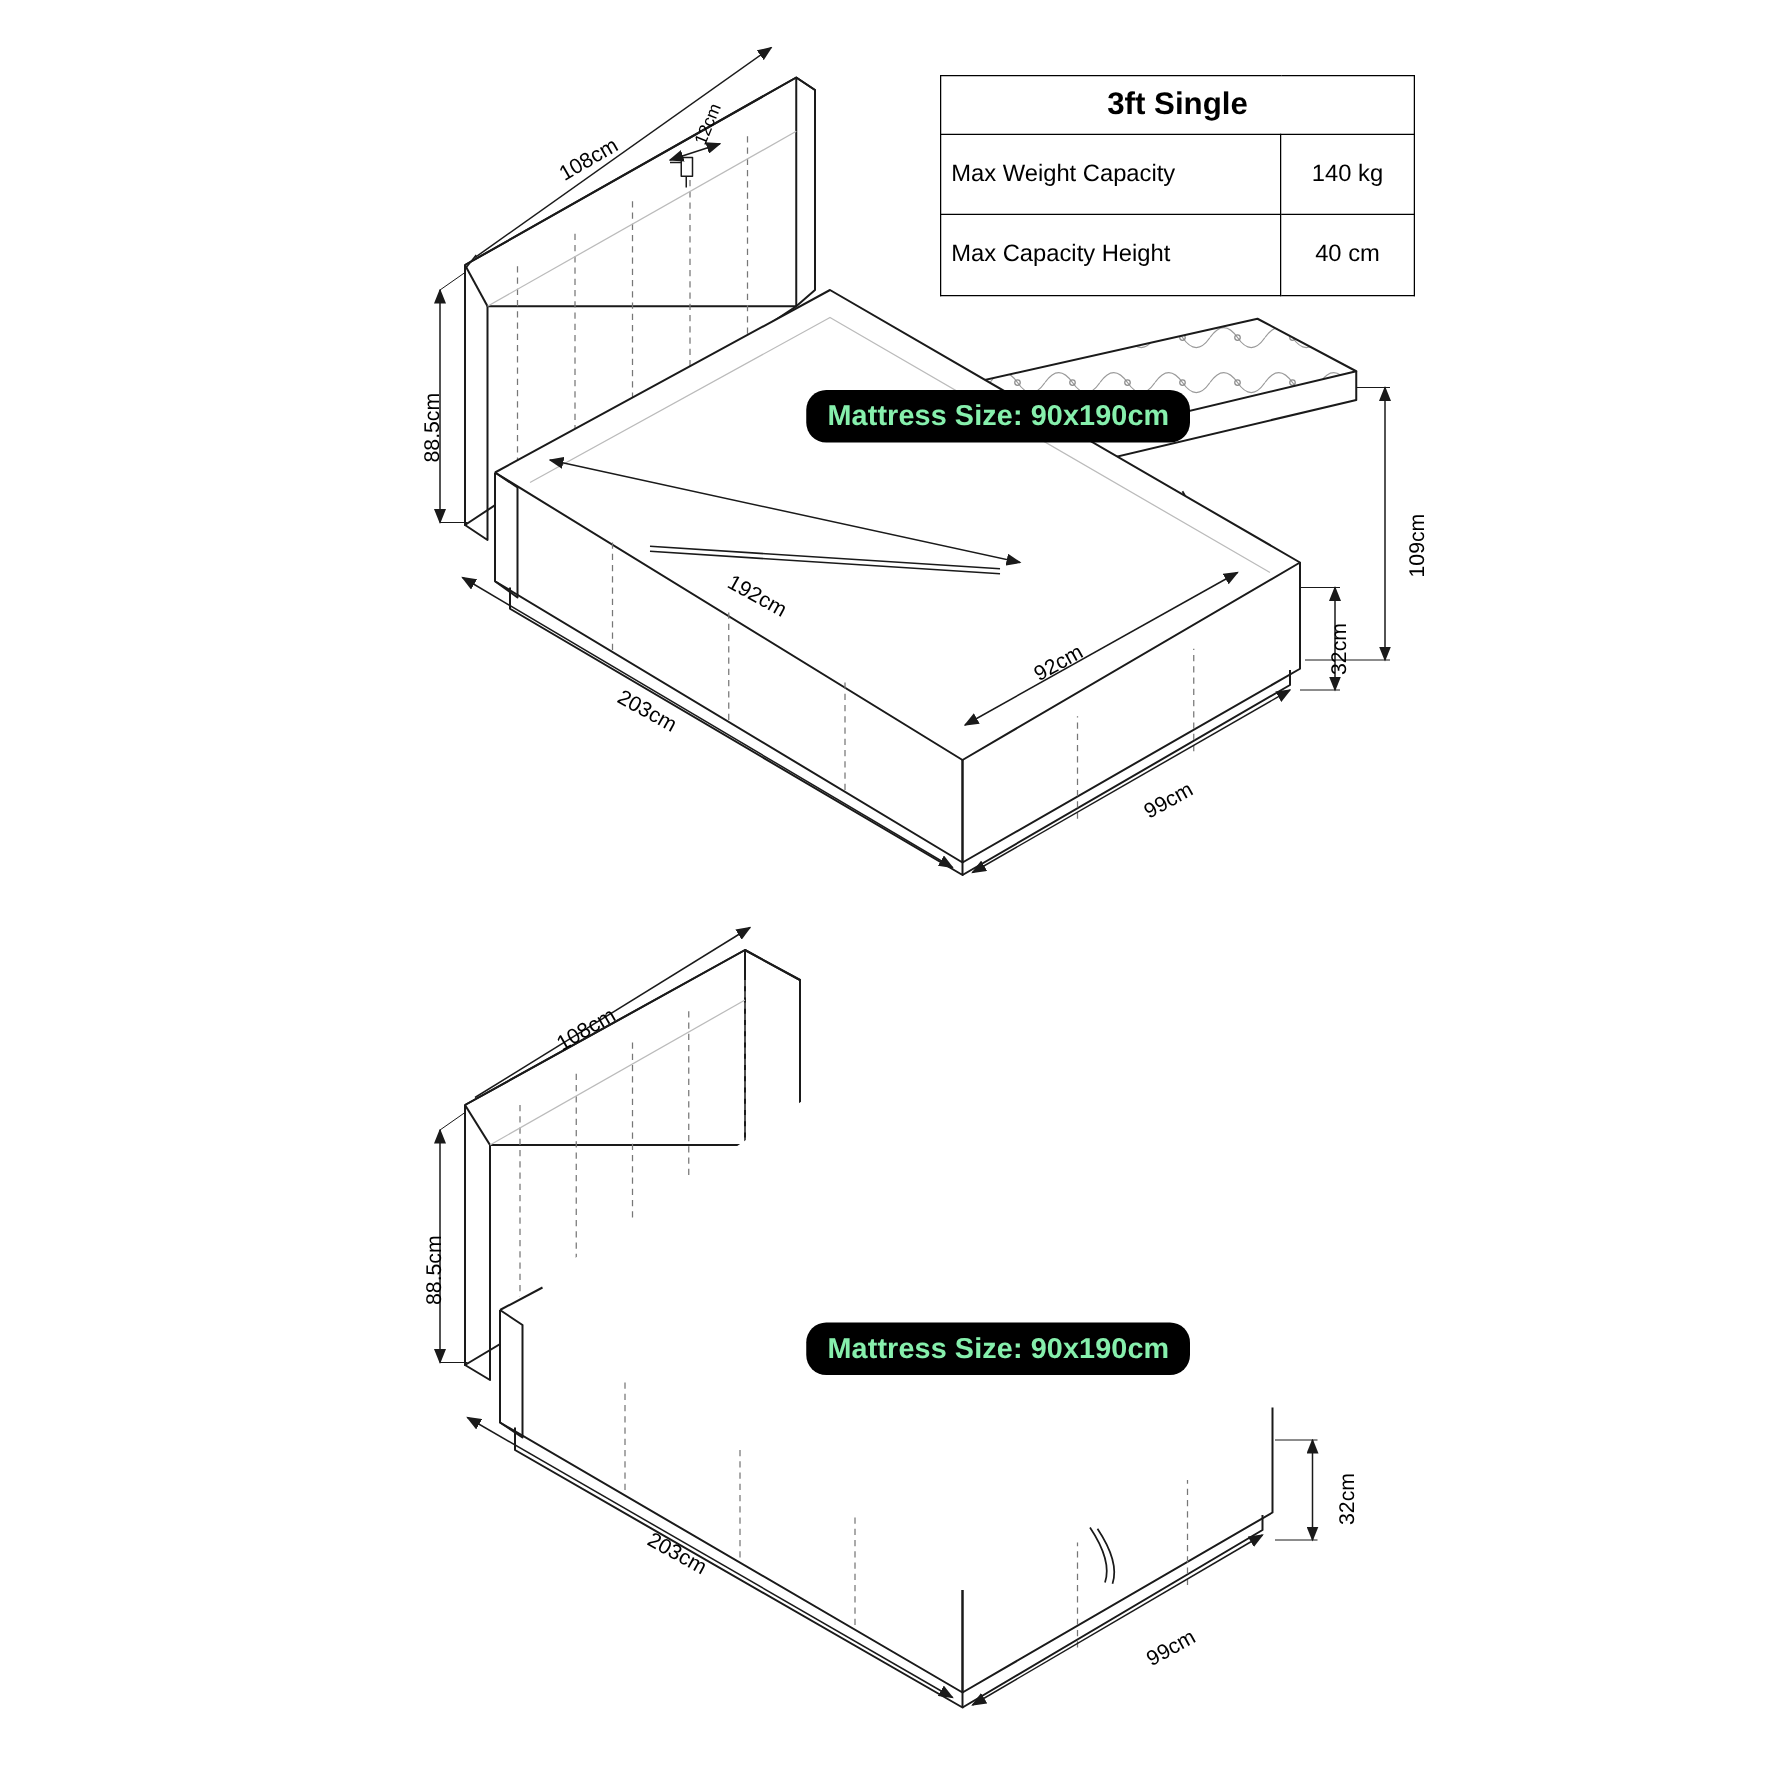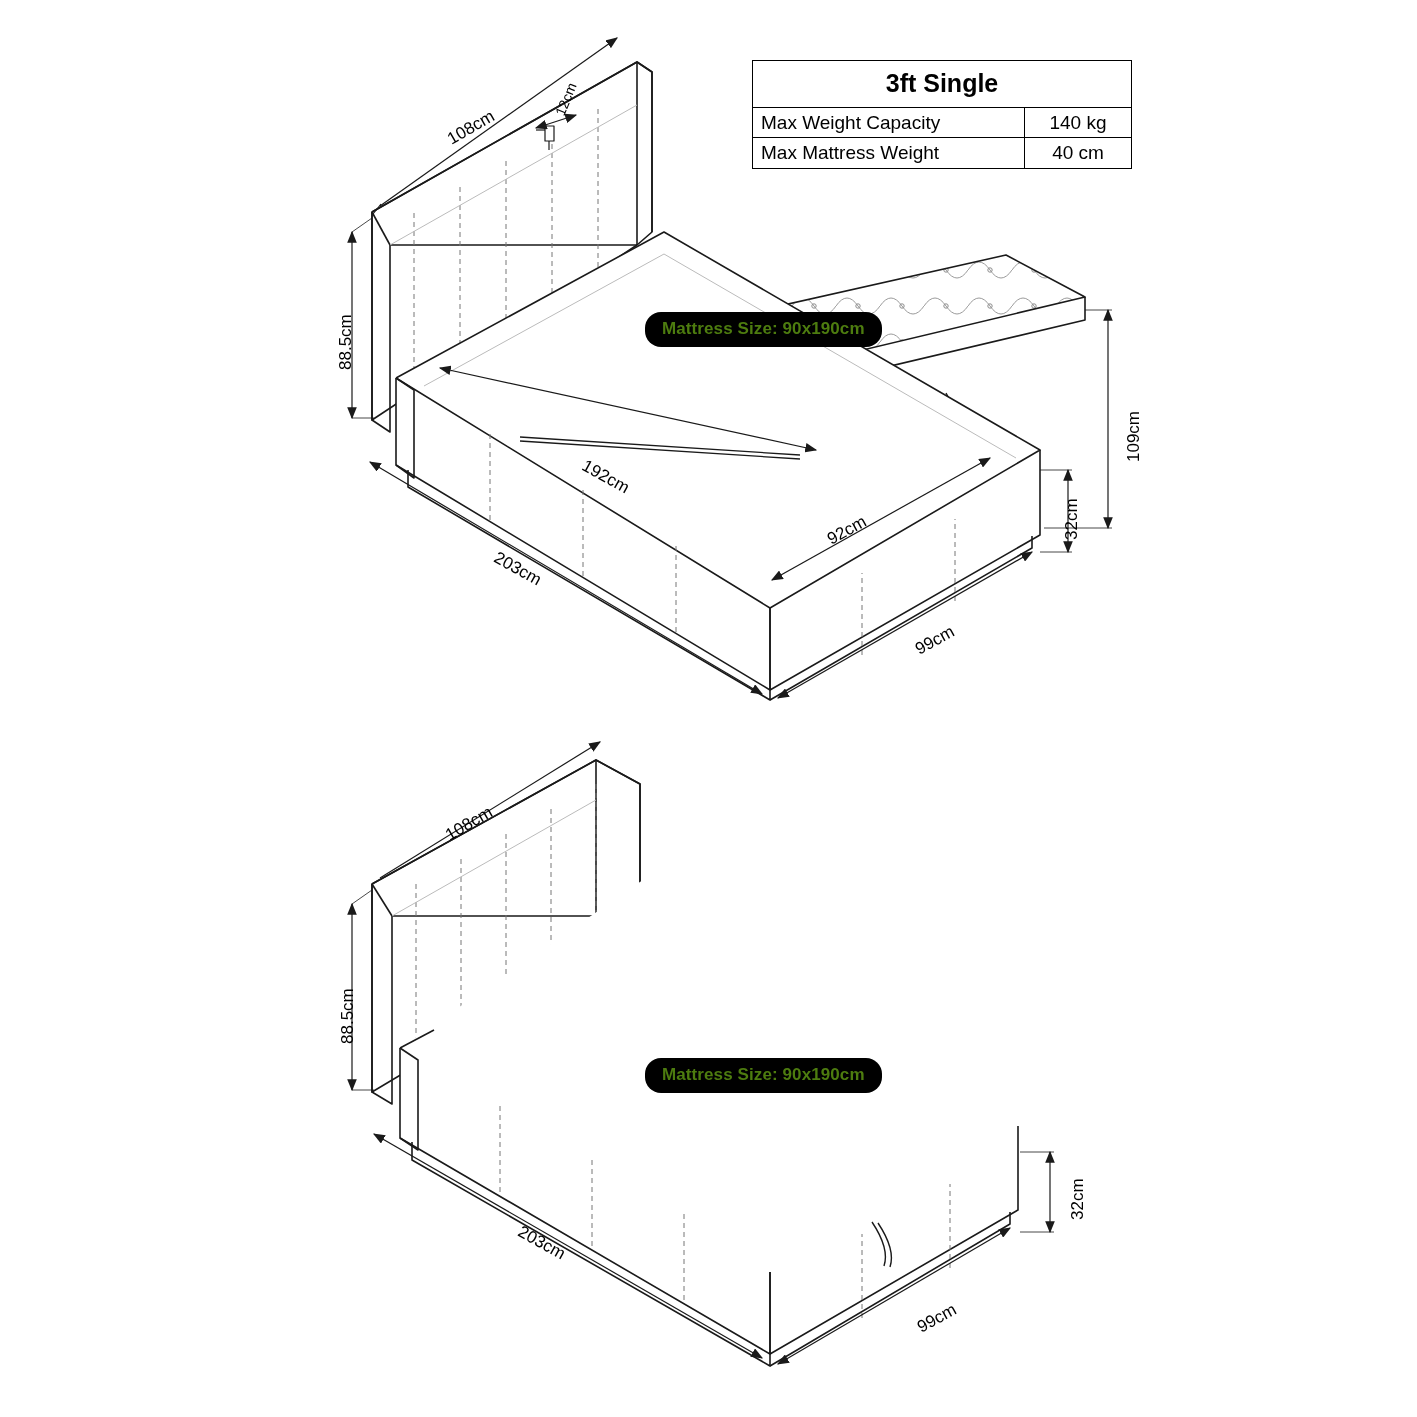--- a/index.html
+++ b/index.html
@@ -33,42 +33,42 @@
     position: absolute;
     left: 752px;
     top: 60px;
     width: 380px;
     border-collapse: collapse;
     background: #ffffff;
     font-size: 19px;
   }
   .spec-table td, .spec-table th {
     border: 1px solid #000000;
-    padding: 2px 8px;
+    padding: 19px 8px;
     font-weight: normal;
     line-height: 1.35;
   }
   .spec-table .title-cell {
     text-align: center;
     font-size: 25px;
     font-weight: bold;
     padding: 6px 4px;
   }
   .spec-table .label-cell {
     text-align: left;
     width: 255px;
   }
   .spec-table .value-cell {
     text-align: center;
   }
   .badge {
     position: absolute;
     background: #000000;
-    color: #4d7c0f;
-    font-size: 17px;
+    color: #86efac;
+    font-size: 23px;
     font-weight: bold;
     border-radius: 16px;
     padding: 7px 17px 8px 17px;
     white-space: nowrap;
     letter-spacing: 0.1px;
   }
   #badge-top { left: 645px; top: 312px; }
   #badge-bottom { left: 645px; top: 1058px; }
   .dimlabel {
     position: absolute;
@@ -272,21 +272,21 @@
   <table class="spec-table">
     <tbody>
         <tr>
       <td class="title-cell" colspan="2">3ft Single</td>
     </tr>
     <tr>
       <td class="label-cell">Max Weight Capacity</td>
       <td class="value-cell">140 kg</td>
     </tr>
     <tr>
-      <td class="label-cell">Max Mattress Weight</td>
+      <td class="label-cell">Max Capacity Height</td>
       <td class="value-cell">40  cm</td>
     </tr>
   </tbody>
     </table>
 
   <div class="badge" id="badge-top">Mattress Size: 90x190cm</div>
   <div class="badge" id="badge-bottom">Mattress Size: 90x190cm</div>
 
   <div class="dimlabel rot-a" style="left:444px; top:132px;">108cm</div>
   <div class="dimlabel rot-90" style="left:336px; top:370px;">88.5cm</div>

